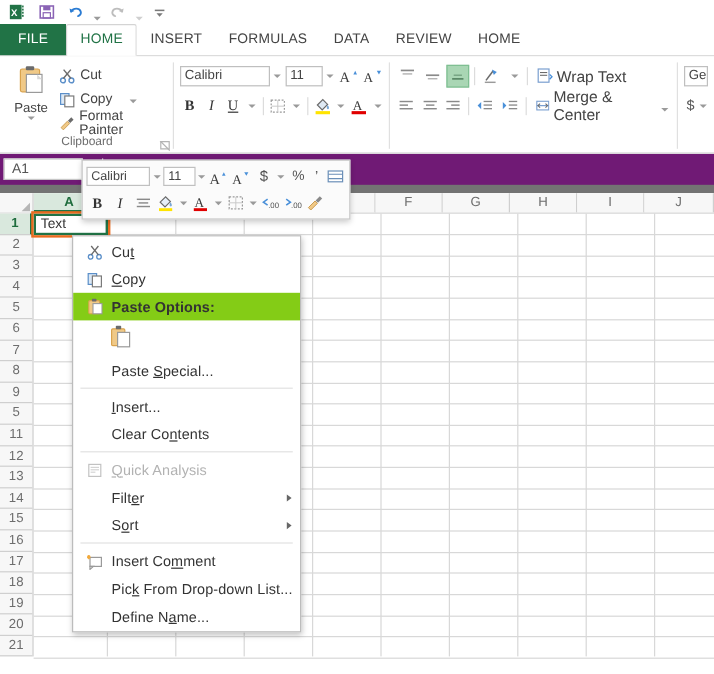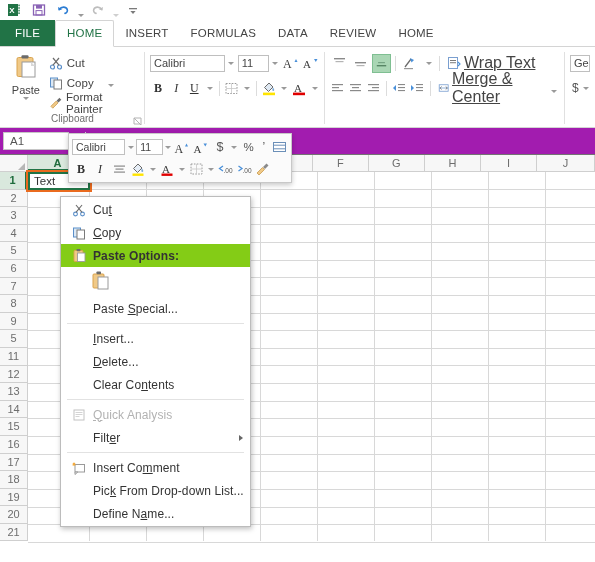--- a/index.html
+++ b/index.html
@@ -46,27 +46,27 @@
   .fsize{width:36px;height:17px;border:1px solid #bfbfbf;background:#fff;font-size:11px;color:#444;
          display:flex;align-items:center;padding-left:3px;box-sizing:border-box;}
   .combo-caret{width:11px;height:17px;display:flex;align-items:center;justify-content:center;}
   .ibtn{width:20px;height:20px;display:flex;align-items:center;justify-content:center;}
   .ibtn.sm{width:13px;}
   .vsep{width:1px;height:15px;background:#dcdcdc;margin:0 2px;}
 
   .al-btn{width:19px;height:19px;display:flex;align-items:center;justify-content:center;}
   .al-btn.on{background:#a9d6b4;border:1px solid #7fbf92;box-sizing:border-box;}
   .wrap-btn{display:flex;align-items:center;height:20px;gap:3px;padding:0 3px;}
-  .wrap-btn span{font-size:16px;color:#444;text-decoration:underline;}
+  .wrap-btn span{font-size:13px;color:#444;}
 
   .numbox{width:32px;height:17px;border:1px solid #bfbfbf;background:#fff;font-size:11px;color:#444;
           display:flex;align-items:center;padding-left:3px;box-sizing:border-box;overflow:hidden;}
 
   
-  .fbar{height:26px;display:flex;align-items:center;background:#a21caf;border-bottom:1px solid #737373;}
+  .fbar{height:26px;display:flex;align-items:center;background:#701a75;border-bottom:7px solid #737373;}
   .namebox{width:66px;height:18px;margin-left:3px;border:1px solid #c6c6c6;background:#fff;
            display:flex;align-items:center;padding-left:6px;box-sizing:border-box;font-size:11.5px;color:#555;}
   .nb-caret{width:13px;display:flex;align-items:center;justify-content:center;}
   .fx-sep{width:1px;height:18px;background:#d4d4d4;margin:0 3px;}
   .finput{flex:1;height:18px;}
 
   
   .grid{position:relative;background:#fff;}
   .colhdr{display:flex;height:16px;border-bottom:1px solid #cfcfcf;background:#f7f7f7;}
   .corner{width:28px;height:16px;border-right:1px solid #cfcfcf;background:#f7f7f7;position:relative;box-sizing:border-box;}
@@ -656,24 +656,20 @@
       <div class="ci-lbl">Paste <u>S</u>pecial...</div>
     </div>
 
     <div class="ci-sep"></div>
 
     <div class="ci">
       <div class="ci-ico"></div>
       <div class="ci-lbl"><u>I</u>nsert...</div>
     </div>
 
-    <div class="ci">
-      <div class="ci-ico"></div>
-      <div class="ci-lbl"><u>D</u>elete...</div>
-    </div>
 
     <div class="ci">
       <div class="ci-ico"></div>
       <div class="ci-lbl">Clear Co<u>n</u>tents</div>
     </div>
 
     <div class="ci-sep"></div>
 
     <div class="ci disabled">
       <div class="ci-ico">
@@ -686,20 +682,25 @@
       </div>
       <div class="ci-lbl"><u>Q</u>uick Analysis</div>
     </div>
 
     <div class="ci">
       <div class="ci-ico"></div>
       <div class="ci-lbl">Filt<u>e</u>r</div>
       <div class="arrow"></div>
     </div>
 
+    <div class="ci">
+      <div class="ci-ico"></div>
+      <div class="ci-lbl">S<u>o</u>rt</div>
+      <div class="arrow"></div>
+    </div>
 
     <div class="ci-sep"></div>
 
     <div class="ci">
       <div class="ci-ico">
         <svg width="14" height="14" viewBox="0 0 14 14">
             <rect x="3" y="3.5" width="9.5" height="7.5" fill="#fff" stroke="#9a9a9a" stroke-width="1"></rect>
             <path d="M3 11 L3 13.5 L5.8 11 Z" fill="#fff" stroke="#9a9a9a" stroke-width="1"></path>
             <path d="M2 1.5 L2 5 M0.5 3.2 L3.5 3.2 M1 2 L3 4.4 M3 2 L1 4.4" stroke="#f2a93b" stroke-width="1"></path>
           </svg>

